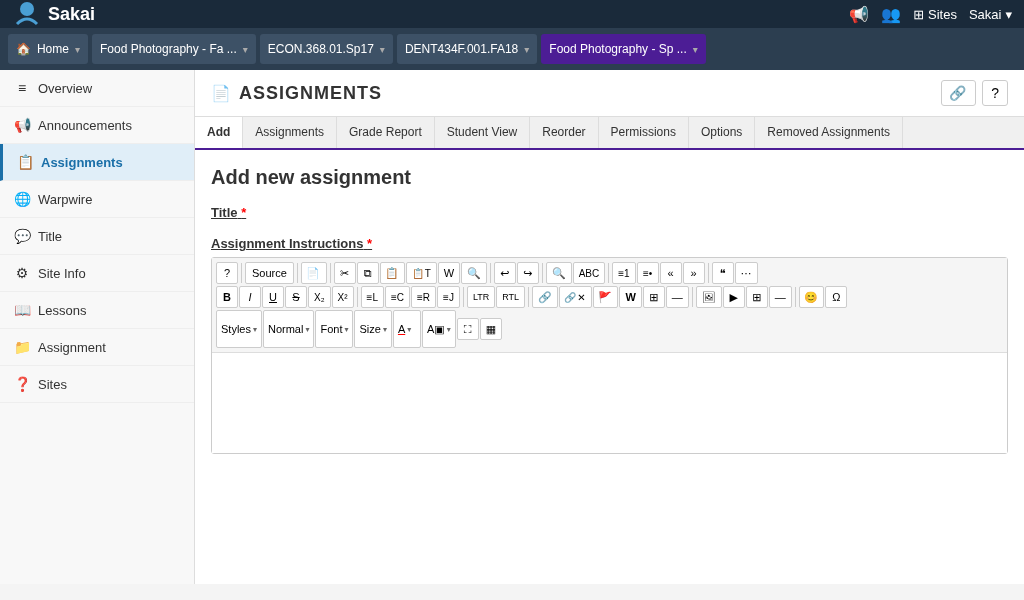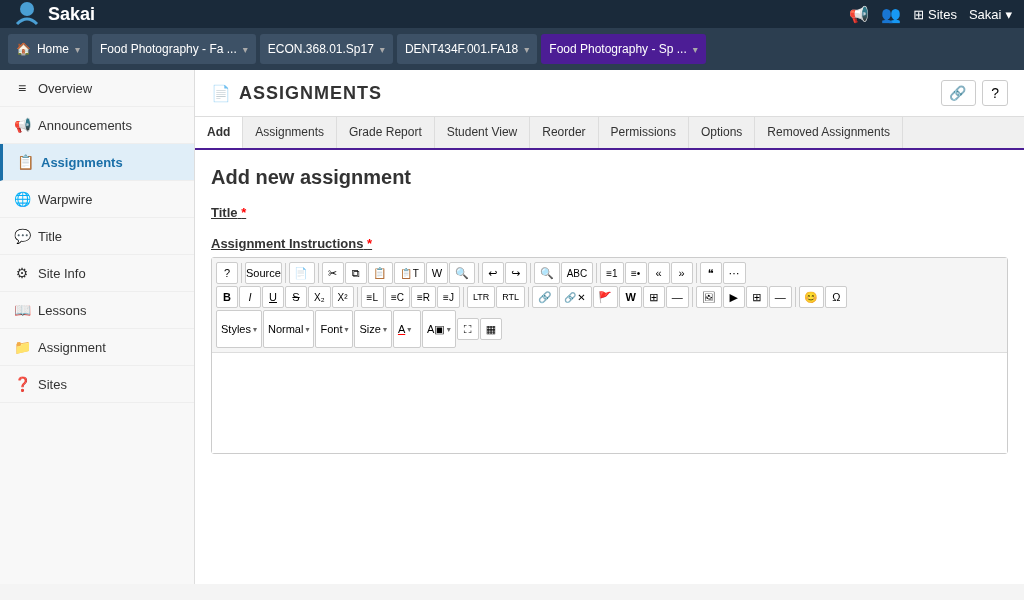--- a/index.html
+++ b/index.html
@@ -321,21 +321,21 @@
           <span>Assignment Instructions</span>
           <span class="required"> *</span>
         </label>
 
         <div class="rte-container">
           <div class="rte-toolbar">
 
             <div class="rte-toolbar-row">
               <button class="rte-btn">?</button>
               <div class="rte-separator"></div>
-              <button class="rte-btn" style="padding: 2px 0;">Source</button>
+              <button class="rte-btn" style="padding: 2px 6px;">Source</button>
               <div class="rte-separator"></div>
               <button class="rte-btn">📄</button>
               <div class="rte-separator"></div>
               <button class="rte-btn">✂</button>
               <button class="rte-btn">⧉</button>
               <button class="rte-btn">📋</button>
               <button class="rte-btn" style="font-size:10px;">📋T</button>
               <button class="rte-btn">W</button>
               <button class="rte-btn">🔍</button>
               <div class="rte-separator"></div>

